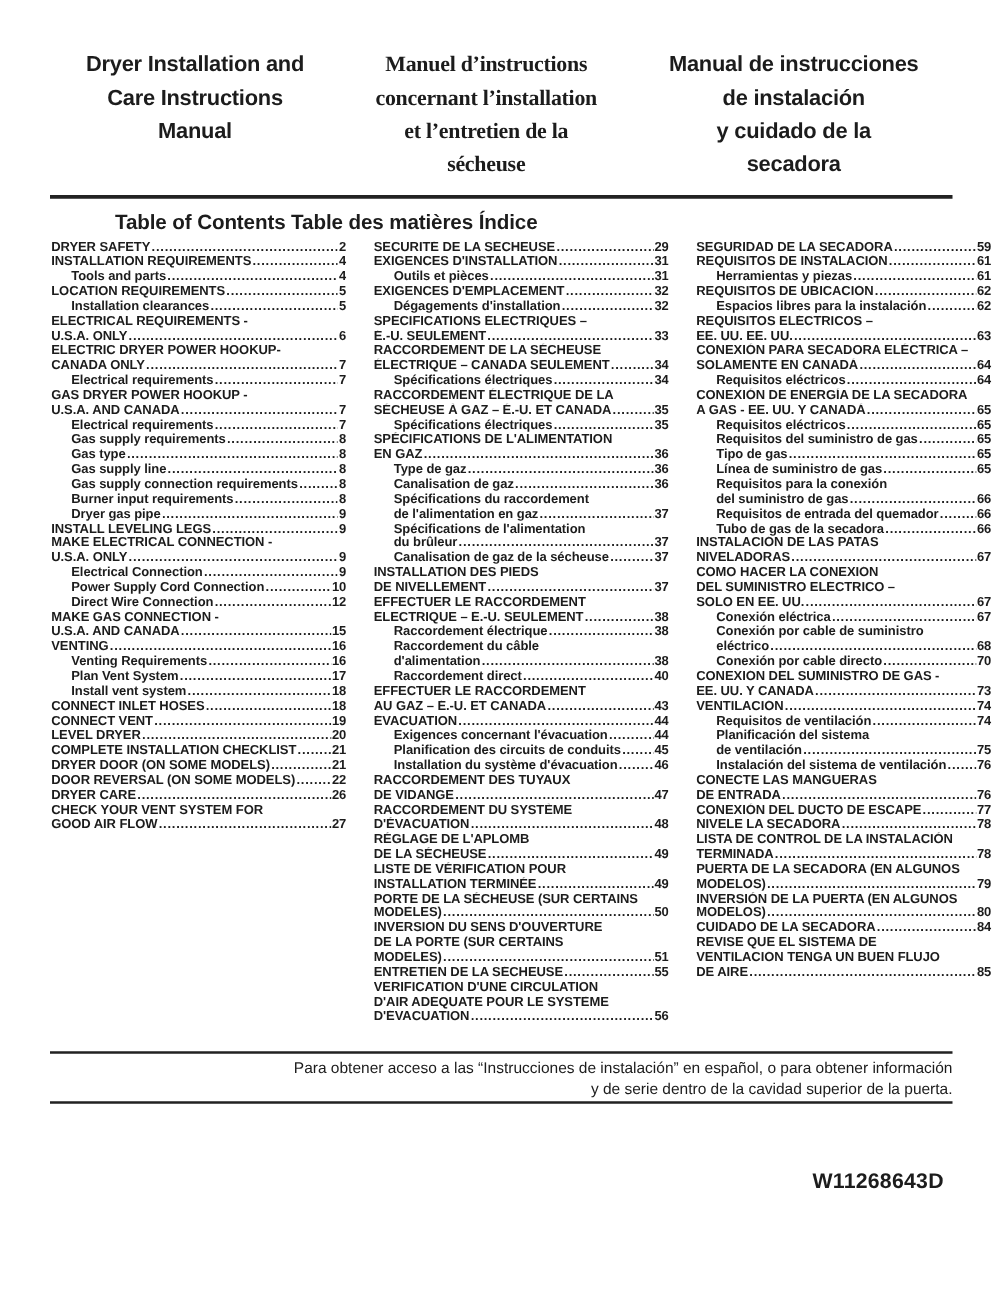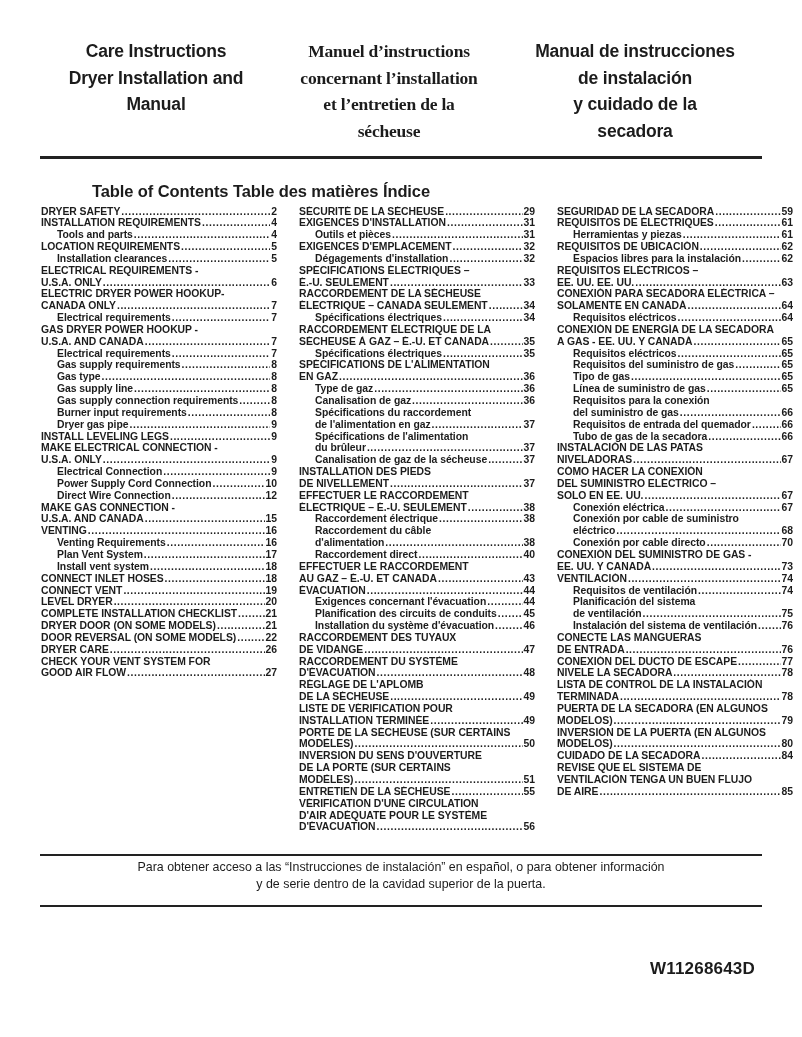--- a/index.html
+++ b/index.html
@@ -31,21 +31,21 @@
 
   .rule {
     height: 2.5px;
     background: #222;
     margin: 0 40px;
   }
   .rule.top { margin-top: 12px; }
 
   
   .toc-heading {
-    margin: 24px 0 0 92px;
+    margin: 11px 0 0 92px;
     font-size: 16.5px;
     line-height: 17px;
     font-weight: bold;
     letter-spacing: -0.1px;
   }
   .toc-columns {
     display: flex;
     gap: 22px;
     margin: 6px 41px 0 41px;
     justify-content: space-between;
@@ -75,22 +75,22 @@
     content: "....................................................................................";
     letter-spacing: 0.6px;
   }
   .toc-page { white-space: nowrap; }
 
   
   .footer-note {
     margin: 21px 40px 0 40px;
     border-top: 2.5px solid #222;
     border-bottom: 2.5px solid #222;
-    padding: 3px 0 12px 0;
-    text-align: center;
+    padding: 3px 0 1px 0;
+    text-align: right;
     font-size: 12.4px;
     line-height: 17px;
     font-weight: normal;
   }
   .footer-note .bold { font-weight: bold; }
 
   .part-number {
     margin: 52px 47px 0 0;
     text-align: right;
     font-size: 17px;
@@ -98,22 +98,22 @@
     letter-spacing: 0.2px;
   }
 </style>
 </head>
 <body>
 
 <div class="page">
 
   <div class="header-titles">
     <div class="title-block t1">
+      <span class="title-line">Dryer Installation and</span>
       <span class="title-line">Care Instructions</span>
-      <span class="title-line">Dryer Installation and</span>
       <span class="title-line">Manual</span>
     </div>
     <div class="title-block t2">
       <span class="title-line">Manuel d’instructions</span>
       <span class="title-line">concernant l’installation</span>
       <span class="title-line">et l’entretien de la</span>
       <span class="title-line">sécheuse</span>
     </div>
     <div class="title-block t3">
       <span class="title-line">Manual de instrucciones</span>
@@ -547,21 +547,21 @@
           <span class="toc-page">56</span>
         </div>
       </div>
     <div class="toc-col">
         <div class="toc-line">
           <span class="toc-label">SEGURIDAD DE LA SECADORA</span>
           <span class="toc-leader"></span>
           <span class="toc-page">59</span>
         </div>
         <div class="toc-line">
-          <span class="toc-label">REQUISITOS DE ÉLECTRIQUES</span>
+          <span class="toc-label">REQUISITOS DE INSTALACIÓN</span>
           <span class="toc-leader"></span>
           <span class="toc-page">61</span>
         </div>
         <div class="toc-line sub">
           <span class="toc-label">Herramientas y piezas</span>
           <span class="toc-leader"></span>
           <span class="toc-page">61</span>
         </div>
         <div class="toc-line">
           <span class="toc-label">REQUISITOS DE UBICACIÓN</span>

